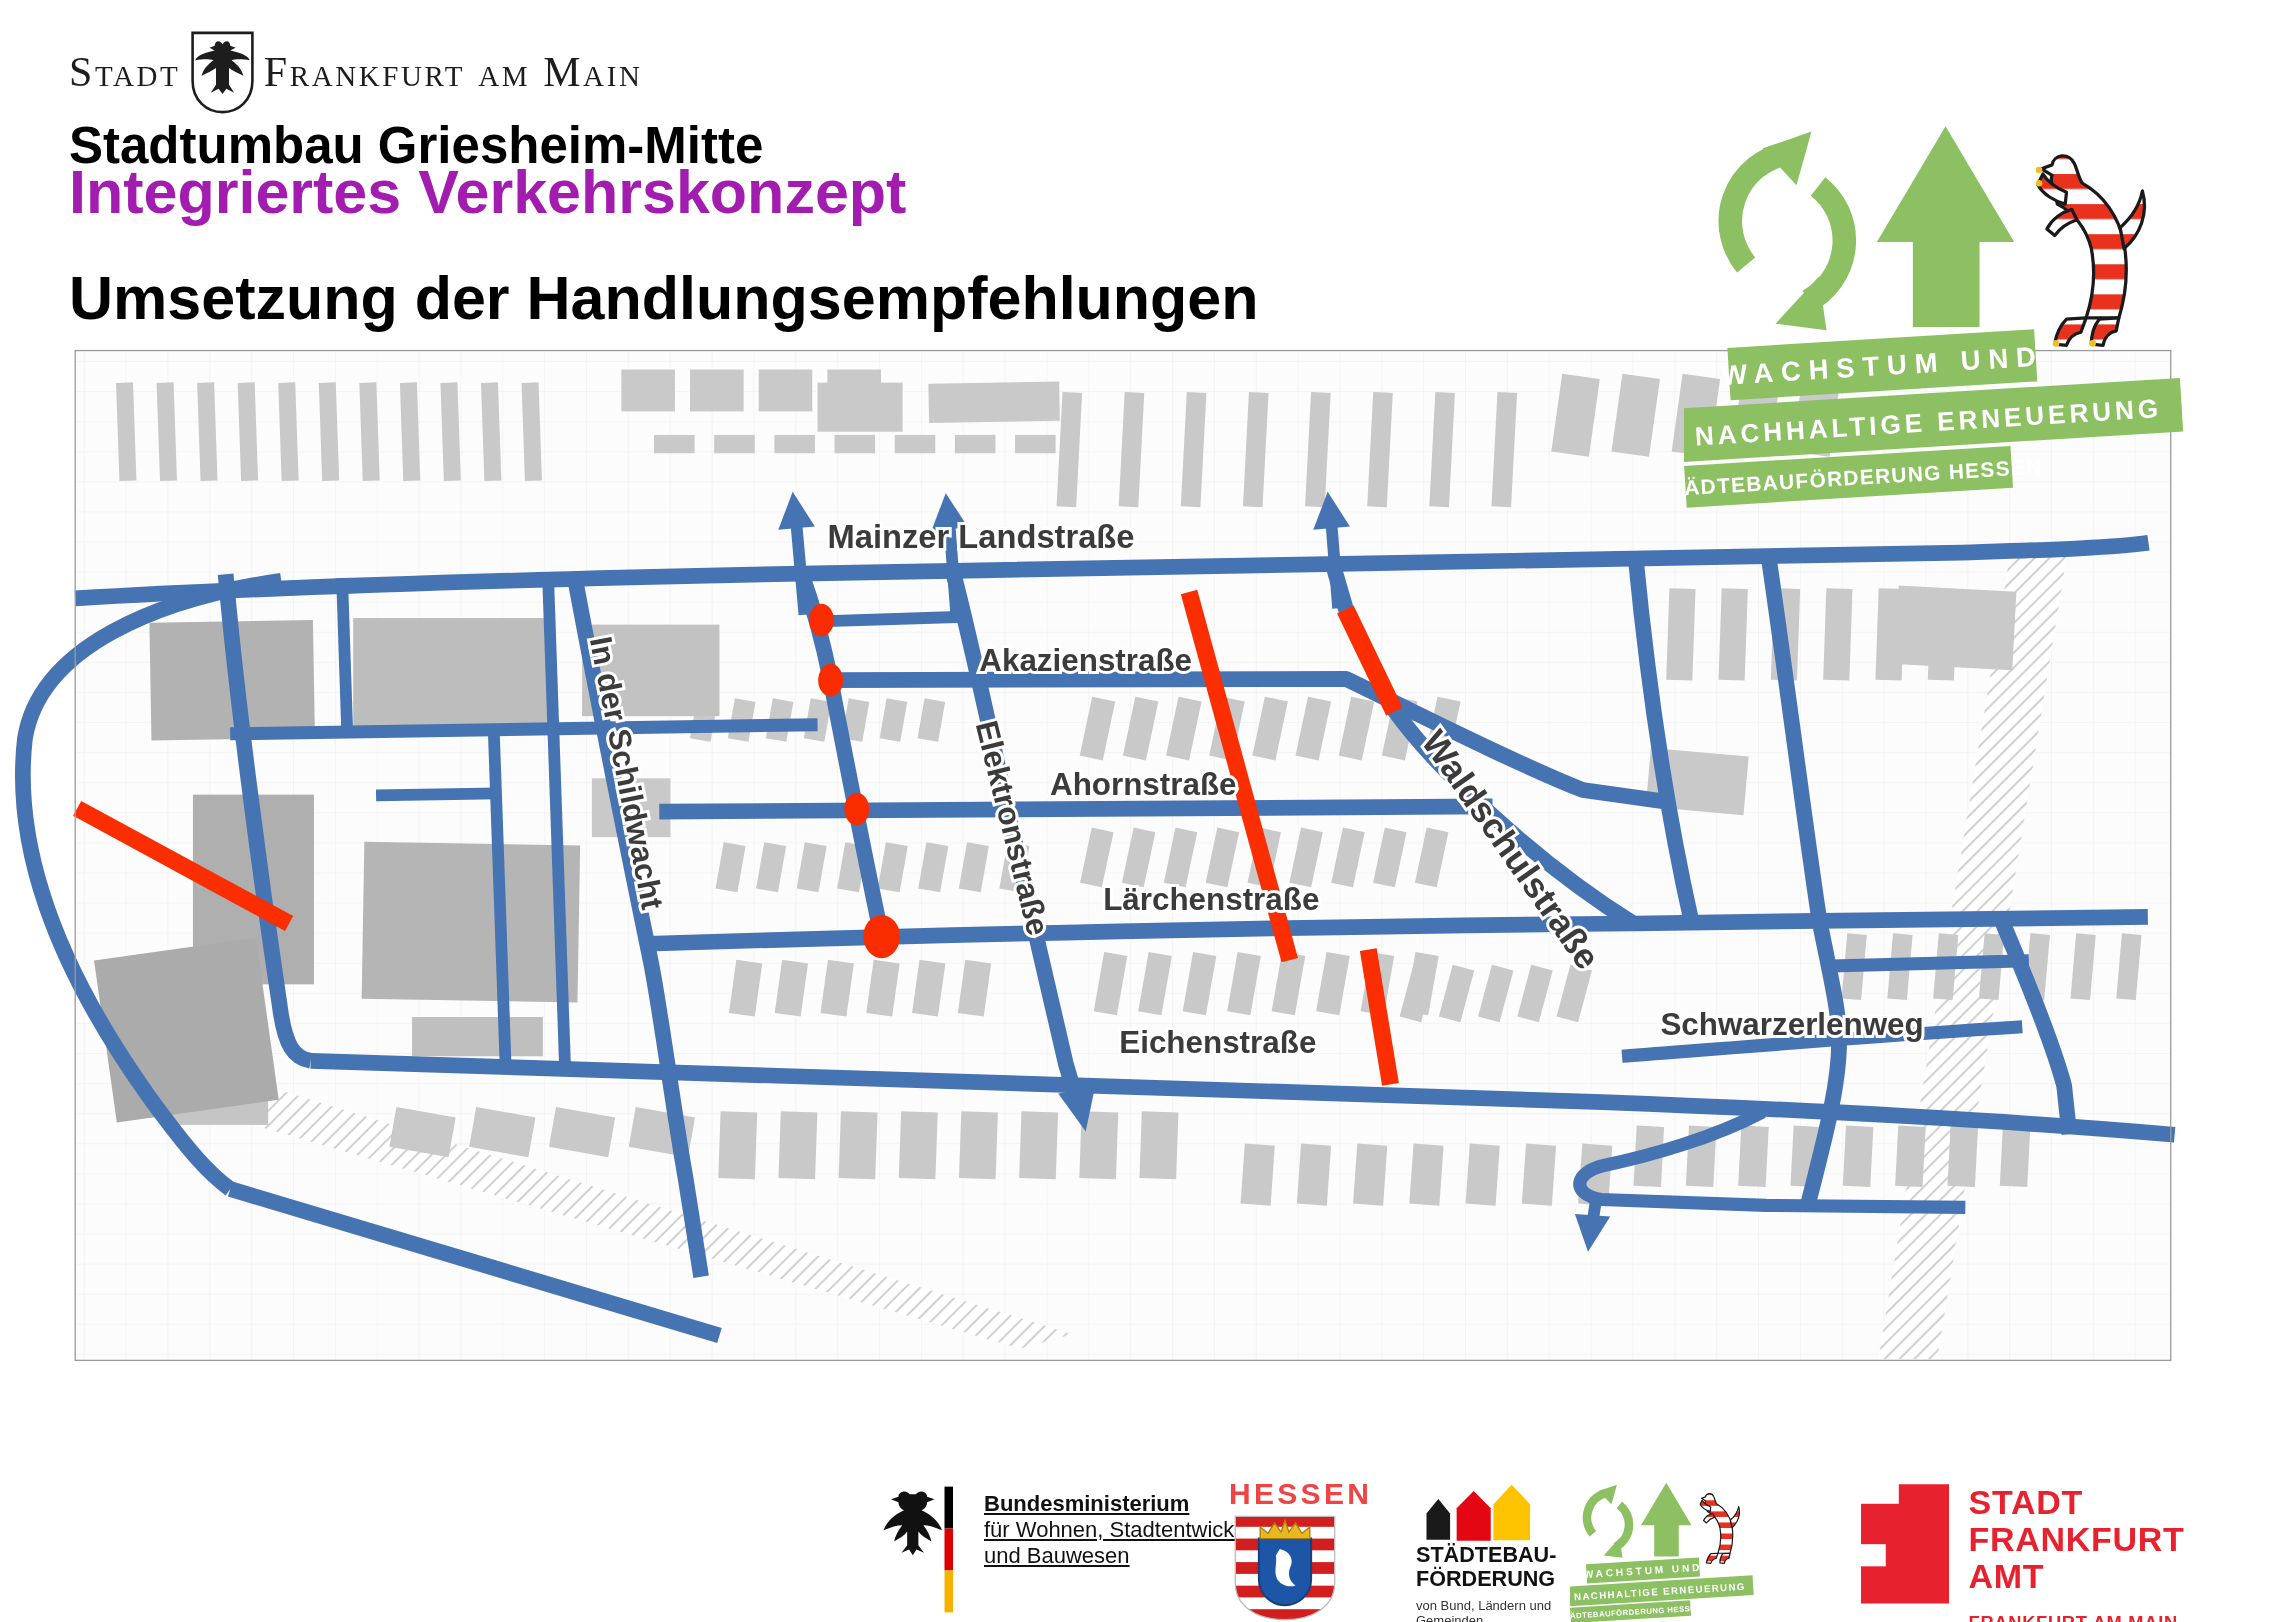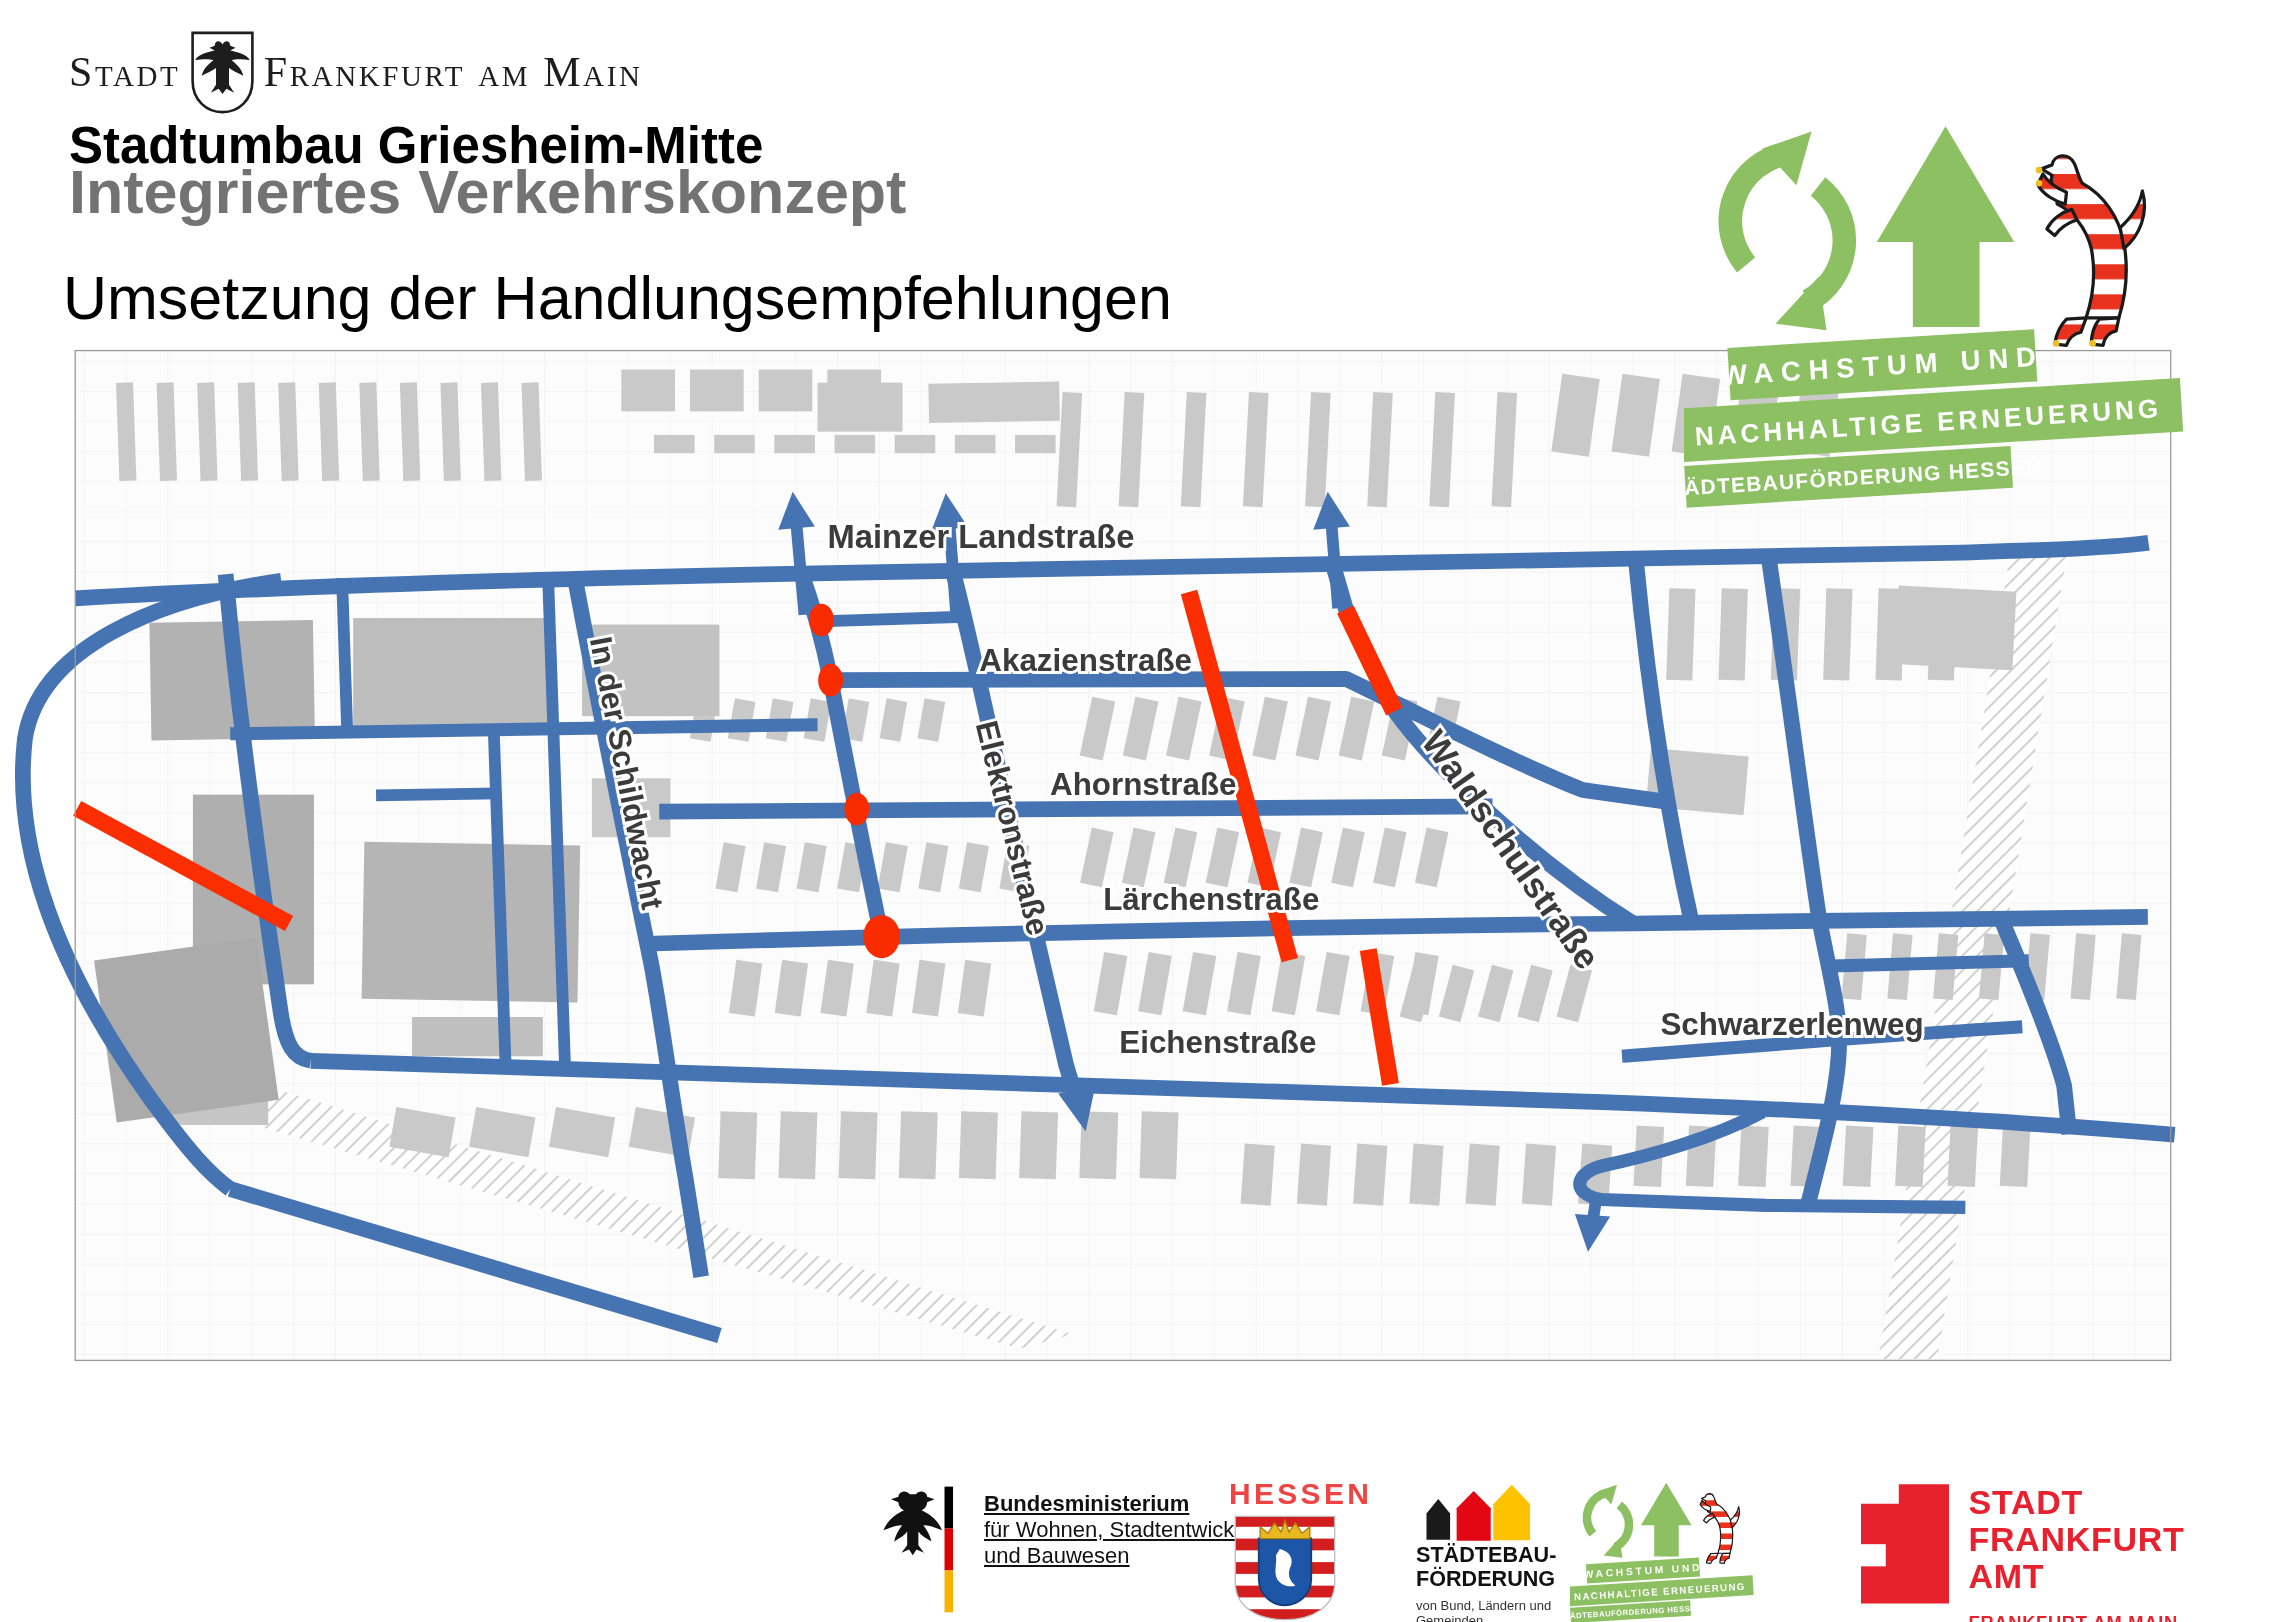--- a/index.html
+++ b/index.html
@@ -7,22 +7,22 @@
     width:2295px;height:1622px;position:relative;background:#ffffff;
     font-family:"Liberation Sans",sans-serif;overflow:hidden;
   }
   .abs{position:absolute;}
   
   .city-logo{left:69px;top:30px;display:flex;align-items:flex-start;color:#1d1d1d;}
   .city-word{font-family:"Liberation Serif",serif;font-variant:small-caps;font-size:42px;
     letter-spacing:2.6px;line-height:85px;color:#1d1d1d;}
   .city-shield{margin:0 9.2px;}
   .hdr-sub{left:69px;top:119px;font-size:51px;font-weight:bold;color:#000;line-height:1.05;}
-  .hdr-t1{left:69px;top:162px;font-size:61px;font-weight:bold;color:#737373;line-height:1.0;}
-  .hdr-t2{left:63px;top:268px;font-size:61px;font-weight:normal;color:#000;line-height:1.0;}
+  .hdr-t1{left:69px;top:162px;font-size:61px;font-weight:bold;color:#a21caf;line-height:1.0;}
+  .hdr-t2{left:69px;top:268px;font-size:61px;font-weight:bold;color:#000;line-height:1.0;}
   
   .glogo-top{left:1684px;top:108px;}
   .glogo-bottom{left:1570px;top:1476px;}
   .banner-text{fill:#ffffff;font-weight:bold;font-family:"Liberation Sans",sans-serif;}
   
   .bmwsb{left:877px;top:1484px;display:flex;}
   .bmwsb .txt{margin-left:27px;font-size:22px;line-height:26px;color:#111;padding-top:6.5px;text-decoration:underline;}
   .bmwsb .txt .b{font-weight:bold;}
   .hessenlogo{left:1229px;top:1477px;width:111px;text-align:center;}
   .hessenlogo .wm{font-size:30px;font-weight:bold;color:#ef4444;letter-spacing:3.3px;}

